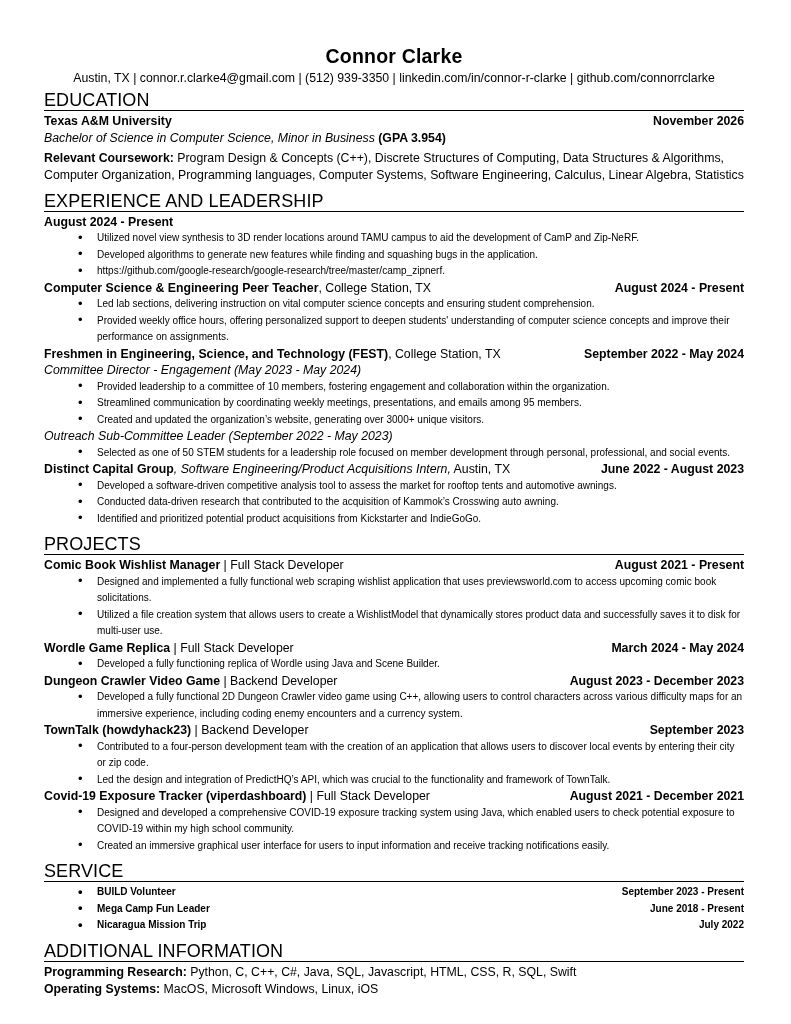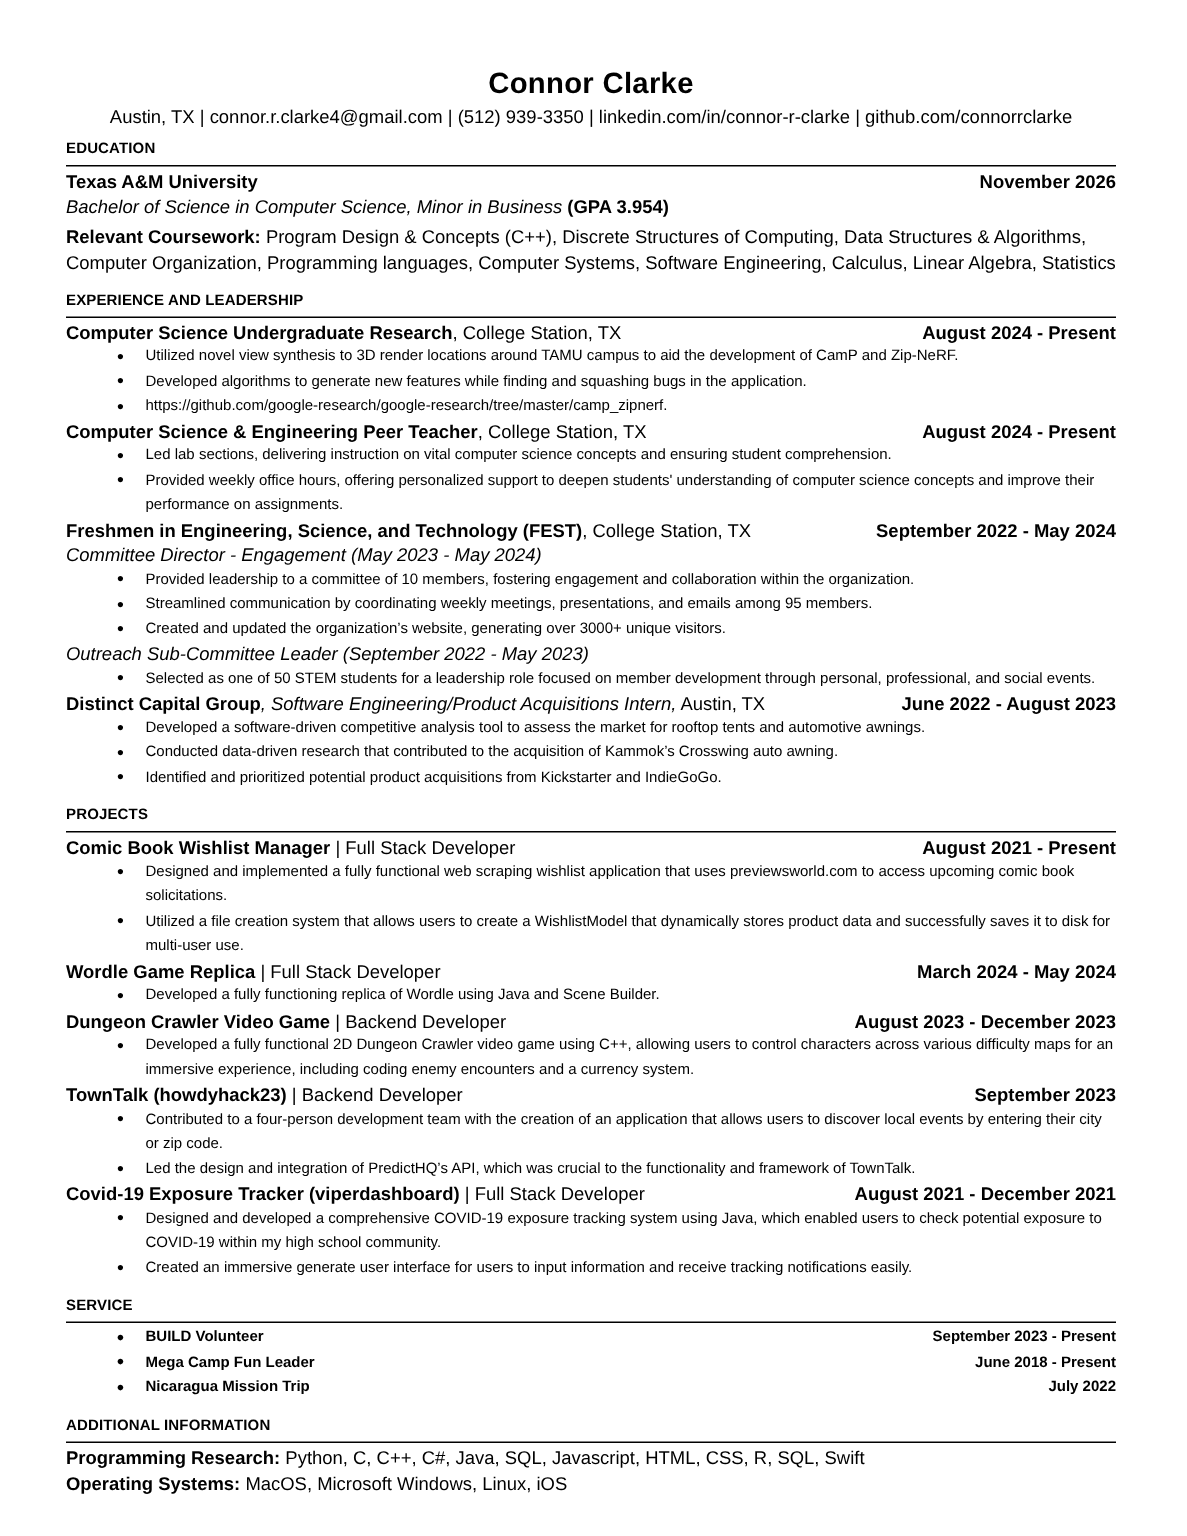--- a/index.html
+++ b/index.html
@@ -35,22 +35,22 @@
   .contact {
     text-align: center;
     font-size: 12.3px;
     line-height: 16px;
     margin: 0 0 5px 0;
     white-space: nowrap;
   }
 
   
   .section-title {
-    font-size: 10px;
-    font-weight: bold;
+    font-size: 18px;
+    font-weight: normal;
     letter-spacing: 0.1px;
     line-height: 18px;
     margin: 4px 0 0 0;
   }
   .rule {
     border: 0;
     border-top: 1.6px solid #000;
     margin: 1px 0 2px 0;
     height: 0;
   }
@@ -139,21 +139,20 @@
   </div>
   <div class="info-line"><span class="i">Bachelor of Science in Computer Science, Minor in Business </span><span class="b">(GPA 3.954)</span></div>
   <div class="gap-s"></div>
   <div class="info-line"><span class="b">Relevant Coursework:</span><span> Program Design &amp; Concepts (C++), Discrete Structures of Computing, Data Structures &amp; Algorithms, Computer Organization, Programming languages, Computer Systems, Software Engineering, Calculus, Linear Algebra, Statistics</span></div>
 
   <div class="section-title" style="margin-top:8px">EXPERIENCE AND LEADERSHIP</div>
   <hr class="rule">
   <div id="experience-container">
       <div>
         <div class="entry-head">
-          <div class="entry-left"><span class="b">Computer Science Undergraduate Research</span><span>, College Station, TX</span></div>
           <div class="entry-date">August 2024 - Present</div>
         </div>
         <ul class="bullets">
           <li>Utilized novel view synthesis to 3D render locations around TAMU campus to aid the development of CamP and Zip-NeRF.</li>
           <li>Developed algorithms to generate new features while finding and squashing bugs in the application.</li>
           <li>https://github.com/google-research/google-research/tree/master/camp_zipnerf.</li>
         </ul>
       </div>
       <div>
         <div class="entry-head">
@@ -235,21 +234,21 @@
           <li>Led the design and integration of PredictHQ’s API, which was crucial to the functionality and framework  of TownTalk.</li>
         </ul>
       </div>
       <div>
         <div class="entry-head">
           <div class="entry-left"><span class="b">Covid-19 Exposure Tracker (viperdashboard)</span><span> | Full Stack Developer</span></div>
           <div class="entry-date">August 2021 - December 2021</div>
         </div>
         <ul class="bullets">
           <li>Designed and developed a comprehensive COVID-19 exposure tracking system using Java, which enabled users to check potential exposure to COVID-19 within my high school community.</li>
-          <li>Created an immersive generate user interface for users to input information and receive tracking notifications easily.</li>
+          <li>Created an immersive graphical user interface for users to input information and receive tracking notifications easily.</li>
         </ul>
       </div>
     </div>
 
   <div class="section-title" style="margin-top:8px">SERVICE</div>
   <hr class="rule">
   <ul class="bullets service" id="service-container">
       <li>
         <span>BUILD Volunteer</span>
         <span class="svc-date">September 2023 - Present</span>

